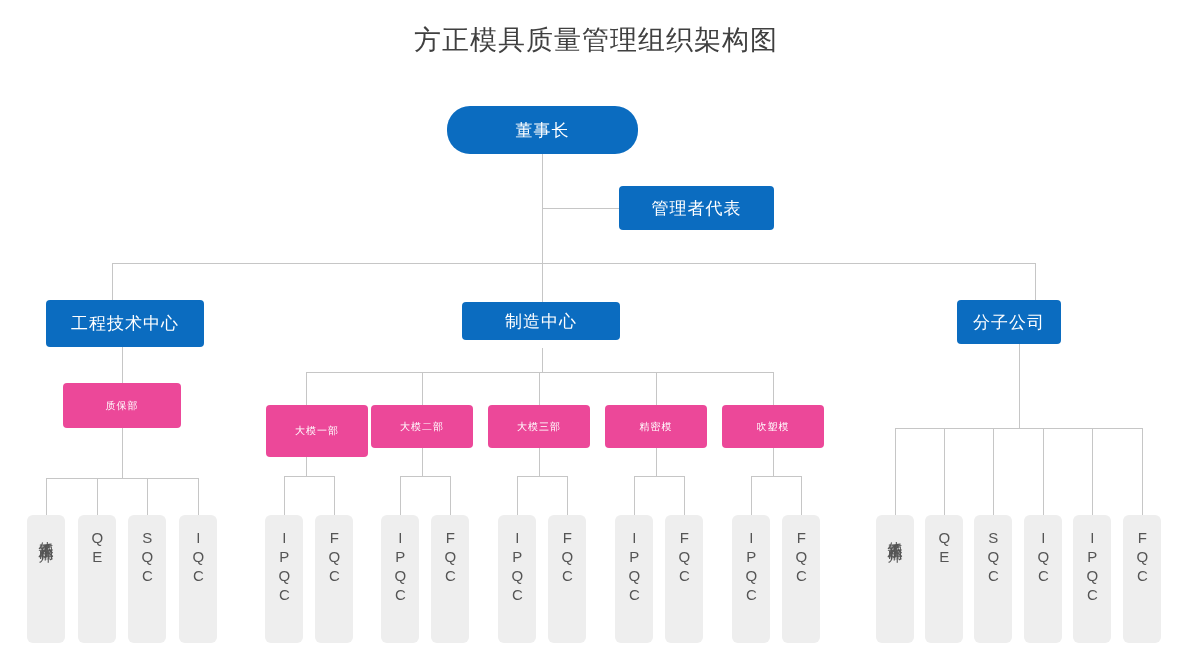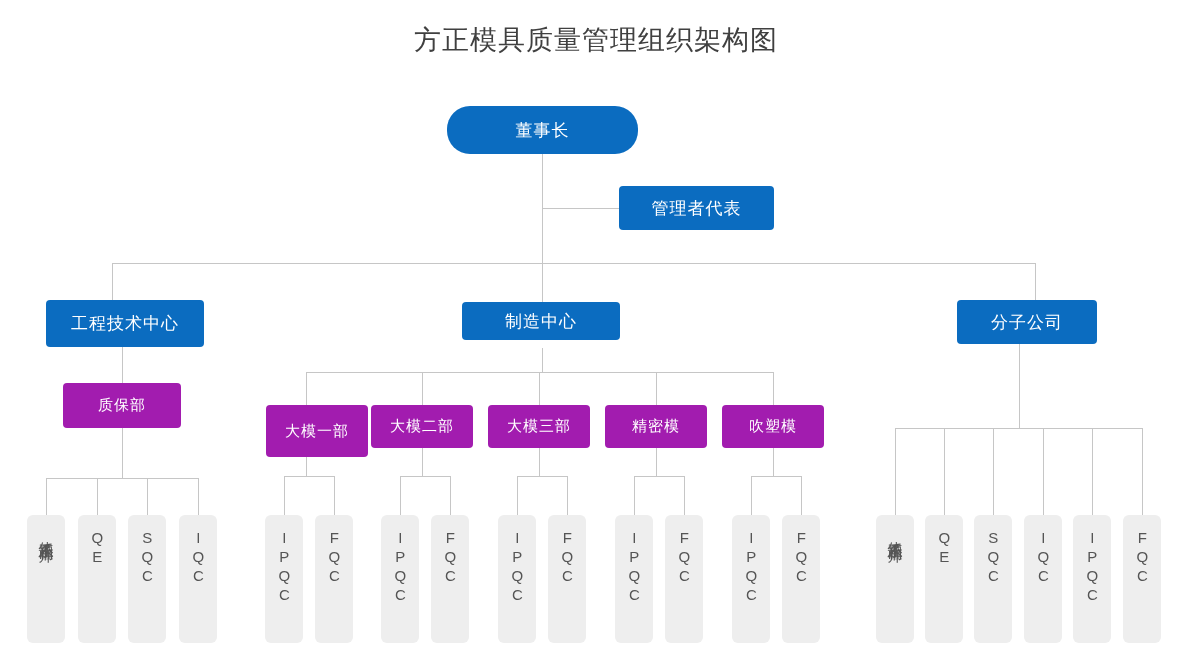--- a/index.html
+++ b/index.html
@@ -56,23 +56,23 @@
   }
 
   .node.primary {
     background: #0b6cc0;
     color: #ffffff;
     font-size: 17px;
     letter-spacing: 1px;
   }
 
   .node.secondary {
-    background: #a21caf;
+    background: #ec4899;
     color: #ffffff;
-    font-size: 15px;
+    font-size: 10px;
     letter-spacing: 1px;
   }
 
   .node.leaf {
     background: #eeeeee;
     color: #555555;
     font-size: 15px;
     border-radius: 6px;
     padding-top: 14px;
     align-items: flex-start;
@@ -161,21 +161,21 @@
   </div>
 
   <div class="node primary" style="left:46px; top:300px; width:158px; height:47px;">
     <span>工程技术中心</span>
   </div>
 
   <div class="node primary" style="left:462px; top:302px; width:158px; height:38px;">
     <span>制造中心</span>
   </div>
 
-  <div class="node primary" style="left:957px; top:300px; width:140px; height:44px;">
+  <div class="node primary" style="left:957px; top:300px; width:104px; height:44px;">
     <span>分子公司</span>
   </div>
 
   <div class="node secondary" style="left:63px; top:383px; width:118px; height:45px;">
     <span>质保部</span>
   </div>
 
   <div class="node secondary" style="left:266px; top:405px; width:102px; height:52px;">
     <span>大模一部</span>
   </div>

